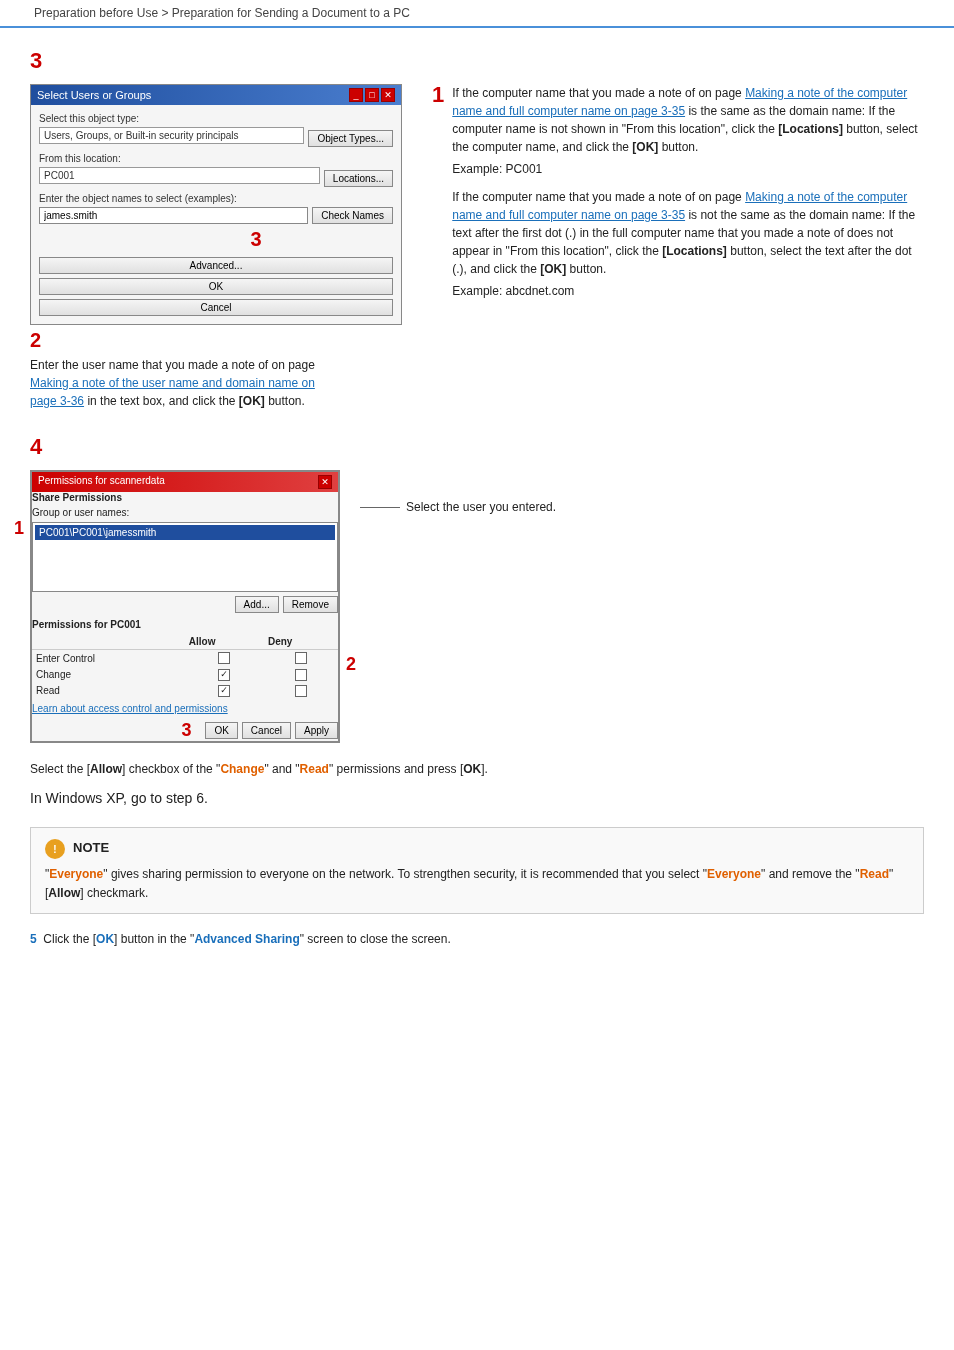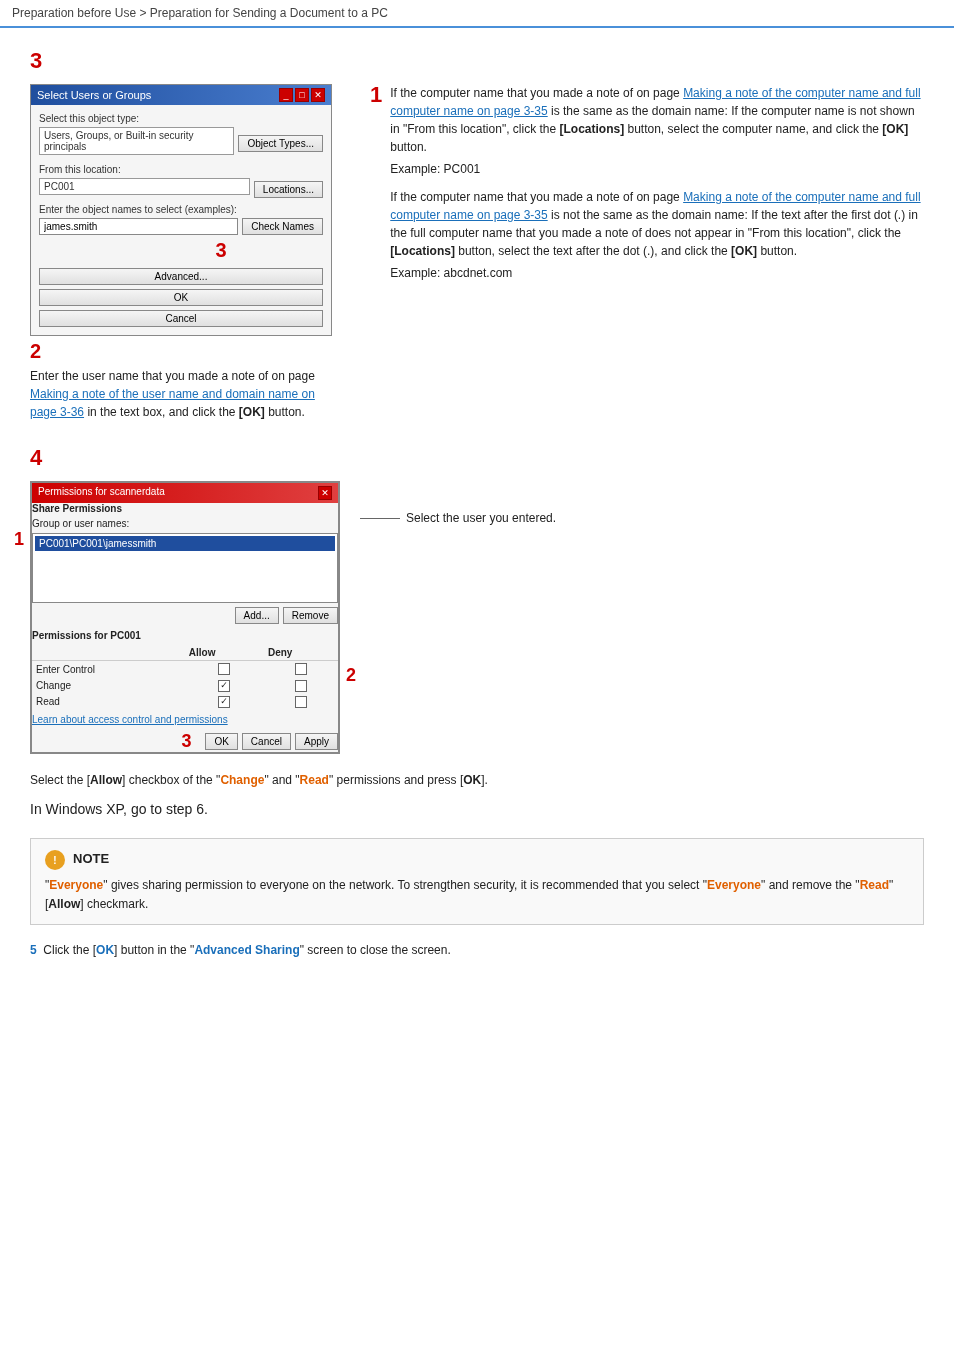--- a/index.html
+++ b/index.html
@@ -7,42 +7,42 @@
       font-family: Arial, sans-serif;
       font-size: 13px;
       background: #fff;
       color: #222;
       width: 954px;
       min-height: 1350px;
       padding: 0;
     }
     .top-bar {
       border-bottom: 2px solid #4a90d9;
-      padding: 6px 12px;
+      padding: 6px 34px;
       font-size: 12px;
       color: #444;
     }
     .main-content {
       padding: 20px 30px;
     }
     .section-number {
       font-size: 22px;
       font-weight: bold;
       color: #c00;
       margin-bottom: 10px;
     }
     .section-row {
       display: flex;
       gap: 30px;
       margin-bottom: 24px;
     }
     .dialog-box {
       border: 1px solid #888;
       background: #f0f0f0;
-      width: 302px;
+      width: 372px;
       font-size: 11px;
       position: relative;
       flex-shrink: 0;
     }
     .dialog-titlebar {
       background: linear-gradient(to right, #1f4e9e, #4a7ecf);
       color: #fff;
       padding: 3px 6px;
       font-size: 11px;
       display: flex;

